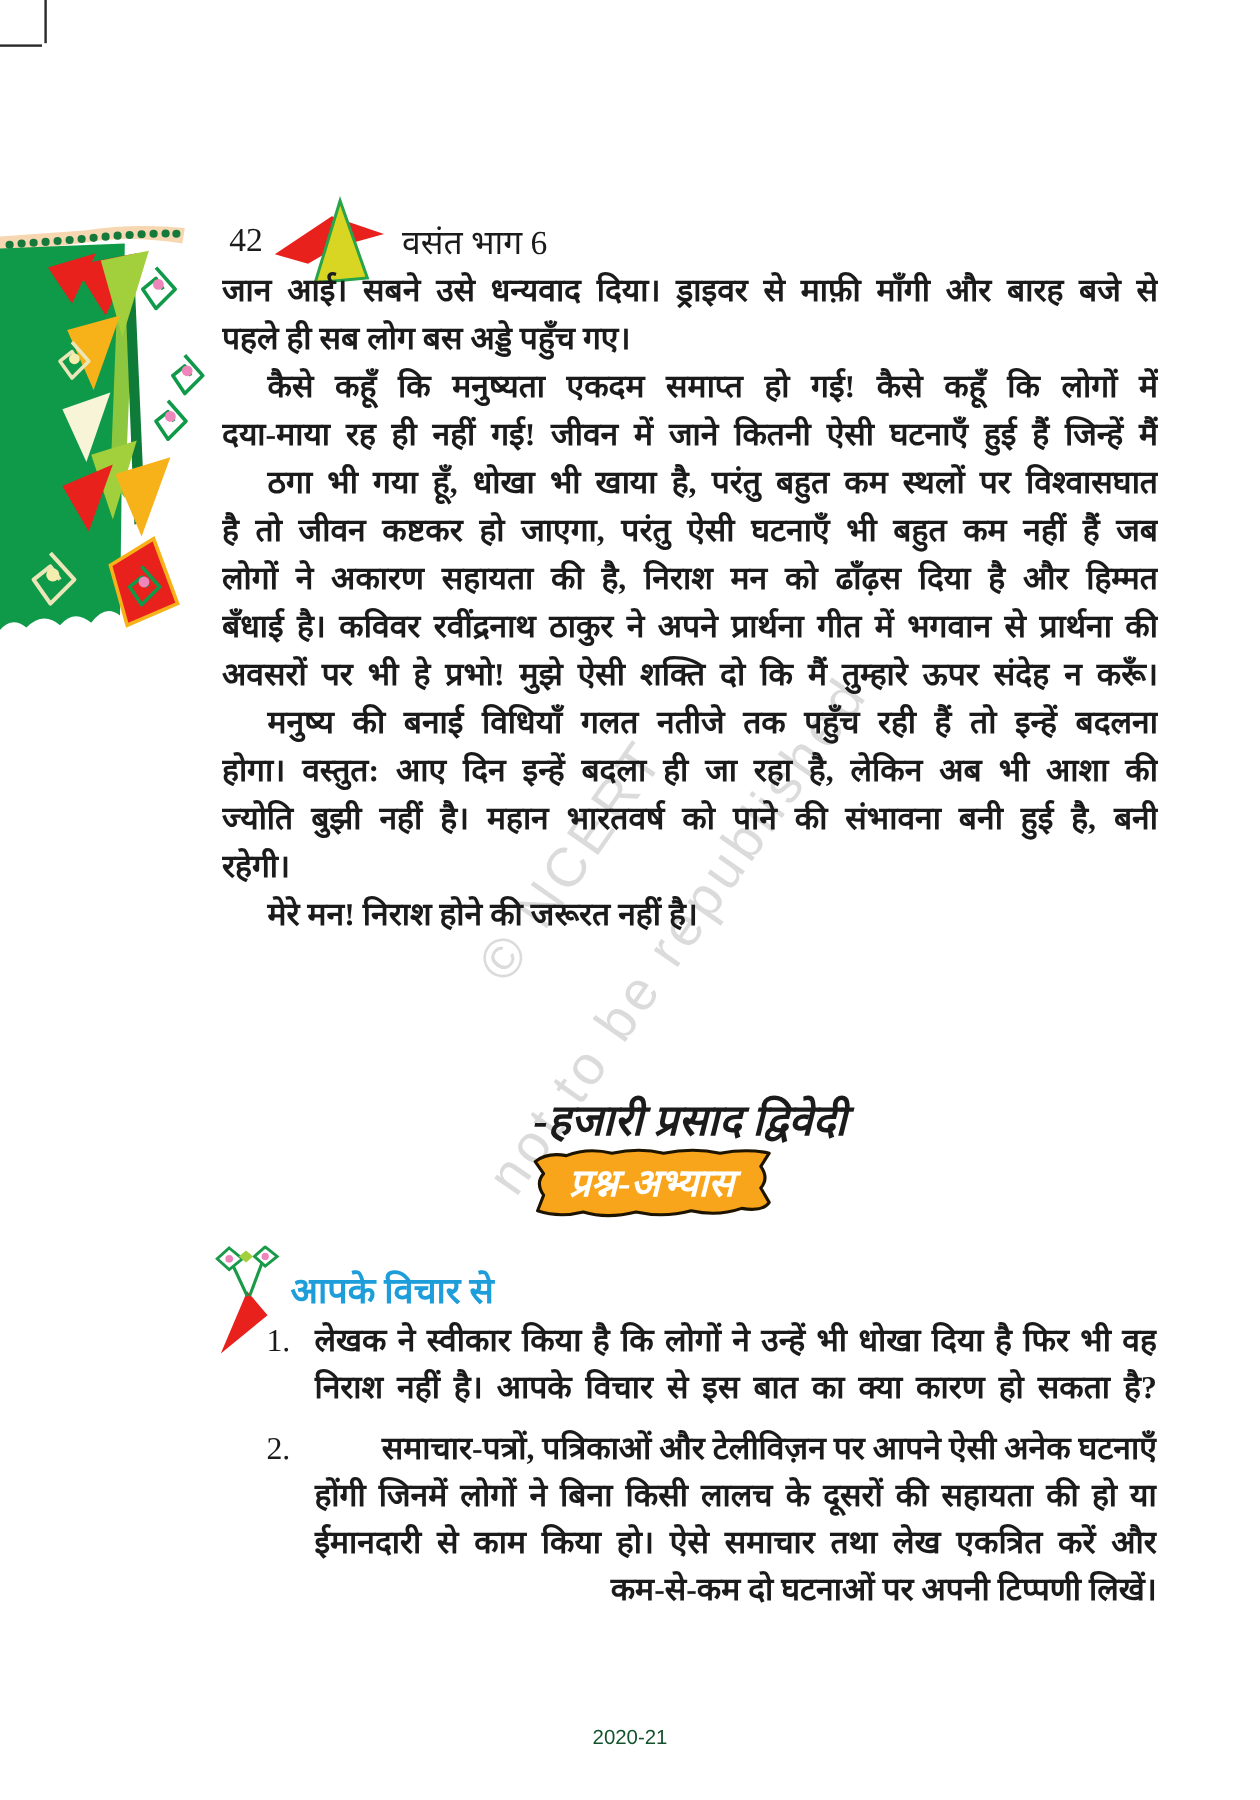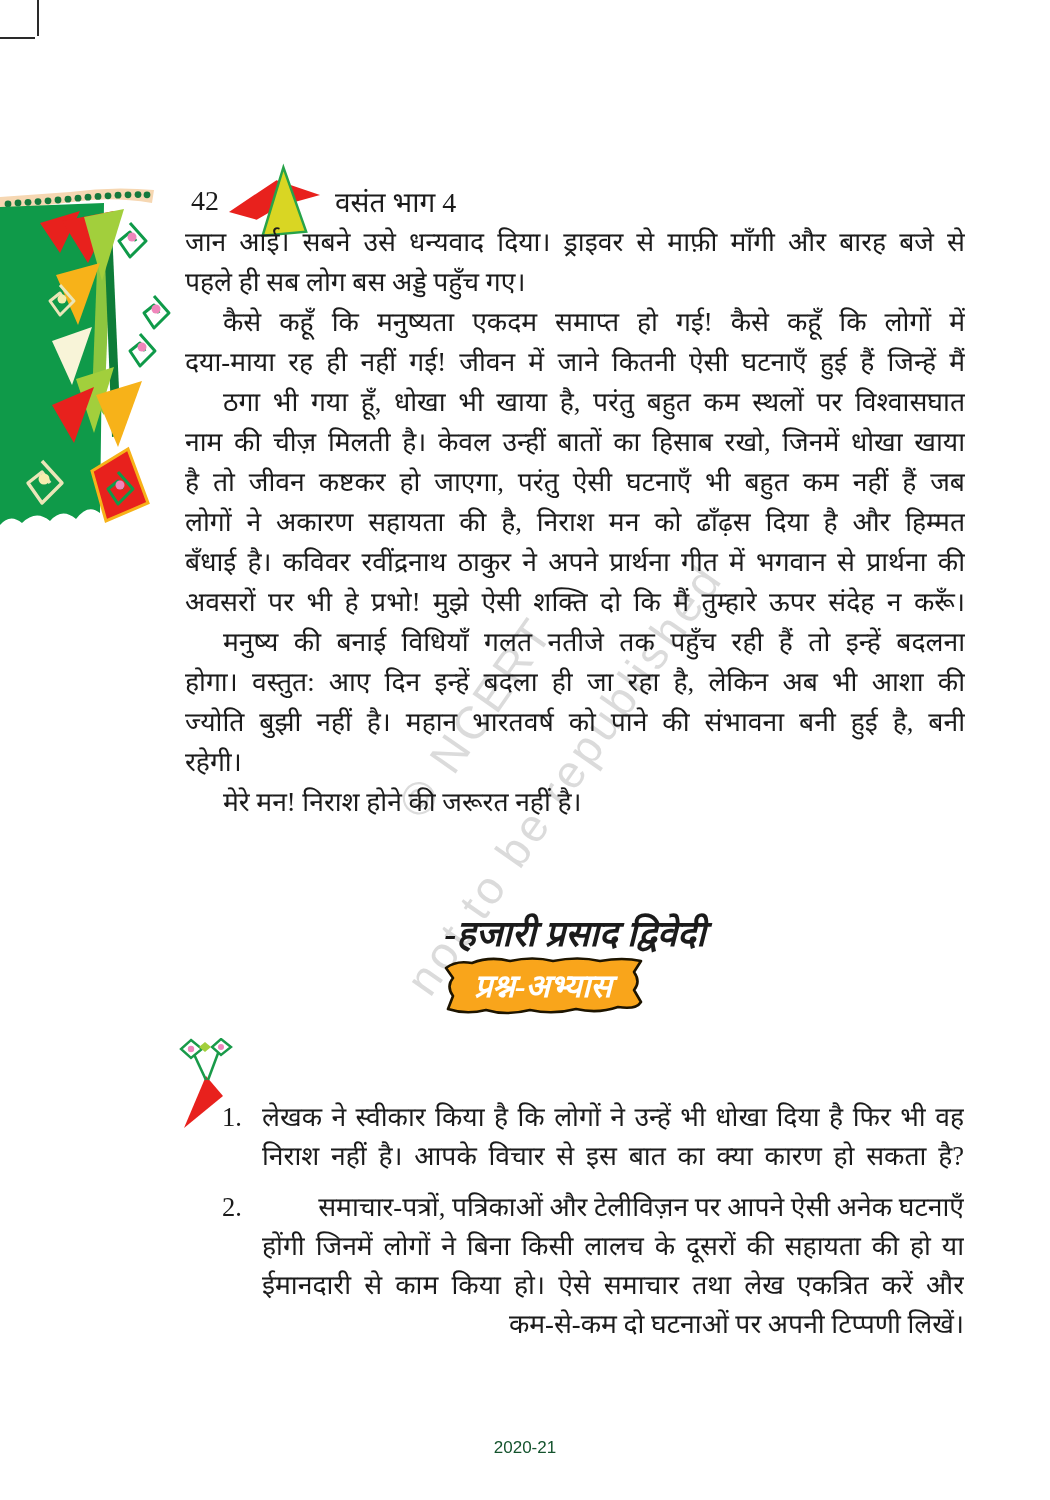--- a/index.html
+++ b/index.html
@@ -21,21 +21,21 @@
   }
 
   
   .header{position:absolute;left:183px;top:162px;display:flex;align-items:center;height:78px;text-align:center;}
   .page-num{font-size:28px;width:44px;}
   .logo{width:94px;height:78px;margin-right:14px;}
   .book-title{font-size:28px;}
 
   
   .bodytext{position:absolute;left:185px;top:222px;width:780px;font-size:26.5px;}
-  .ln{height:40px;line-height:40px;text-align:justify;text-align-last:justify;overflow:hidden;}
+  .ln{height:40px;line-height:40px;text-align:justify;text-align-last:justify;overflow:hidden;font-weight:bold;}
   .ln.end{text-align:left;text-align-last:auto;}
   .ln.ind{text-indent:38px;}
 
   .author{position:absolute;left:185px;top:908px;width:780px;text-align:center;
     font-style:italic;font-weight:bold;font-size:36px;}
 
   
   .banner{position:absolute;left:438px;top:952px;width:210px;height:68px;font-style:italic;}
   .banner svg{position:absolute;left:0;top:0;}
   .banner-label{position:absolute;left:0;top:6px;width:210px;height:56px;line-height:56px;
@@ -134,30 +134,29 @@
     <div>© NCERT</div>
     <div>not to be republished</div>
   </div>
 
   <div class="header">
     <div class="page-num">42</div>
     <svg class="logo" viewBox="0 0 95 78">
       <polygon points="2,50 50,18 94,33 54,44 30,58" fill="#e8211d"></polygon>
       <polygon points="36,74 57,5 80,70" fill="#d9d623" stroke="#27a349" stroke-width="2.5"></polygon>
     </svg>
-    <div class="book-title">वसंत भाग 4</div>
+    <div class="book-title">वसंत भाग 6</div>
   </div>
 
   <div class="bodytext">
     <div class="ln">जान आई। सबने उसे धन्यवाद दिया। ड्राइवर से माफ़ी माँगी और बारह बजे से</div>
     <div class="ln end">पहले ही सब लोग बस अड्डे पहुँच गए।</div>
     <div class="ln ind">कैसे कहूँ कि मनुष्यता एकदम समाप्त हो गई! कैसे कहूँ कि लोगों में</div>
     <div class="ln">दया-माया रह ही नहीं गई! जीवन में जाने कितनी ऐसी घटनाएँ हुई हैं जिन्हें मैं</div>
     <div class="ln ind">ठगा भी गया हूँ, धोखा भी खाया है, परंतु बहुत कम स्थलों पर विश्वासघात</div>
-    <div class="ln">नाम की चीज़ मिलती है। केवल उन्हीं बातों का हिसाब रखो, जिनमें धोखा खाया</div>
     <div class="ln">है तो जीवन कष्टकर हो जाएगा, परंतु ऐसी घटनाएँ भी बहुत कम नहीं हैं जब</div>
     <div class="ln">लोगों ने अकारण सहायता की है, निराश मन को ढाँढ़स दिया है और हिम्मत</div>
     <div class="ln">बँधाई है। कविवर रवींद्रनाथ ठाकुर ने अपने प्रार्थना गीत में भगवान से प्रार्थना की</div>
     <div class="ln">अवसरों पर भी हे प्रभो! मुझे ऐसी शक्ति दो कि मैं तुम्हारे ऊपर संदेह न करूँ।</div>
     <div class="ln ind">मनुष्य की बनाई विधियाँ गलत नतीजे तक पहुँच रही हैं तो इन्हें बदलना</div>
     <div class="ln">होगा। वस्तुत: आए दिन इन्हें बदला ही जा रहा है, लेकिन अब भी आशा की</div>
     <div class="ln">ज्योति बुझी नहीं है। महान भारतवर्ष को पाने की संभावना बनी हुई है, बनी</div>
     <div class="ln end">रहेगी।</div>
     <div class="ln end ind">मेरे मन! निराश होने की जरूरत नहीं है।</div>
   </div>
@@ -177,20 +176,21 @@
     <svg class="section-icon" viewBox="0 0 58 94">
       <path d="M6,90 L28,38 L45,58 Z" fill="#e8211d"></path>
       <path d="M28,42 L14,12" stroke="#199a49" stroke-width="2.6" fill="none"></path>
       <path d="M30,42 L42,10" stroke="#199a49" stroke-width="2.6" fill="none"></path>
       <polygon points="13,2 24,11 13,20 3,11" fill="#ffffff" stroke="#199a49" stroke-width="2.4"></polygon>
       <circle cx="13" cy="11" r="3.2" fill="#ef86bb"></circle>
       <polygon points="43,1 53,9 43,17 34,9" fill="#ffffff" stroke="#199a49" stroke-width="2.4"></polygon>
       <circle cx="43" cy="9" r="3" fill="#ef86bb"></circle>
       <polygon points="27,4 33,9 27,14 21,9" fill="#a2cf3c"></polygon>
     </svg>
+    <div class="section-title">आपके विचार से</div>
   </div>
 
   <div class="questions">
     <div class="q-row">
       <div class="q-num">1.</div>
       <div class="q-body">
         <div class="ln">लेखक ने स्वीकार किया है कि लोगों ने उन्हें भी धोखा दिया है फिर भी वह</div>
         <div class="ln">निराश नहीं है। आपके विचार से इस बात का क्या कारण हो सकता है?</div>
       </div>
     </div>

